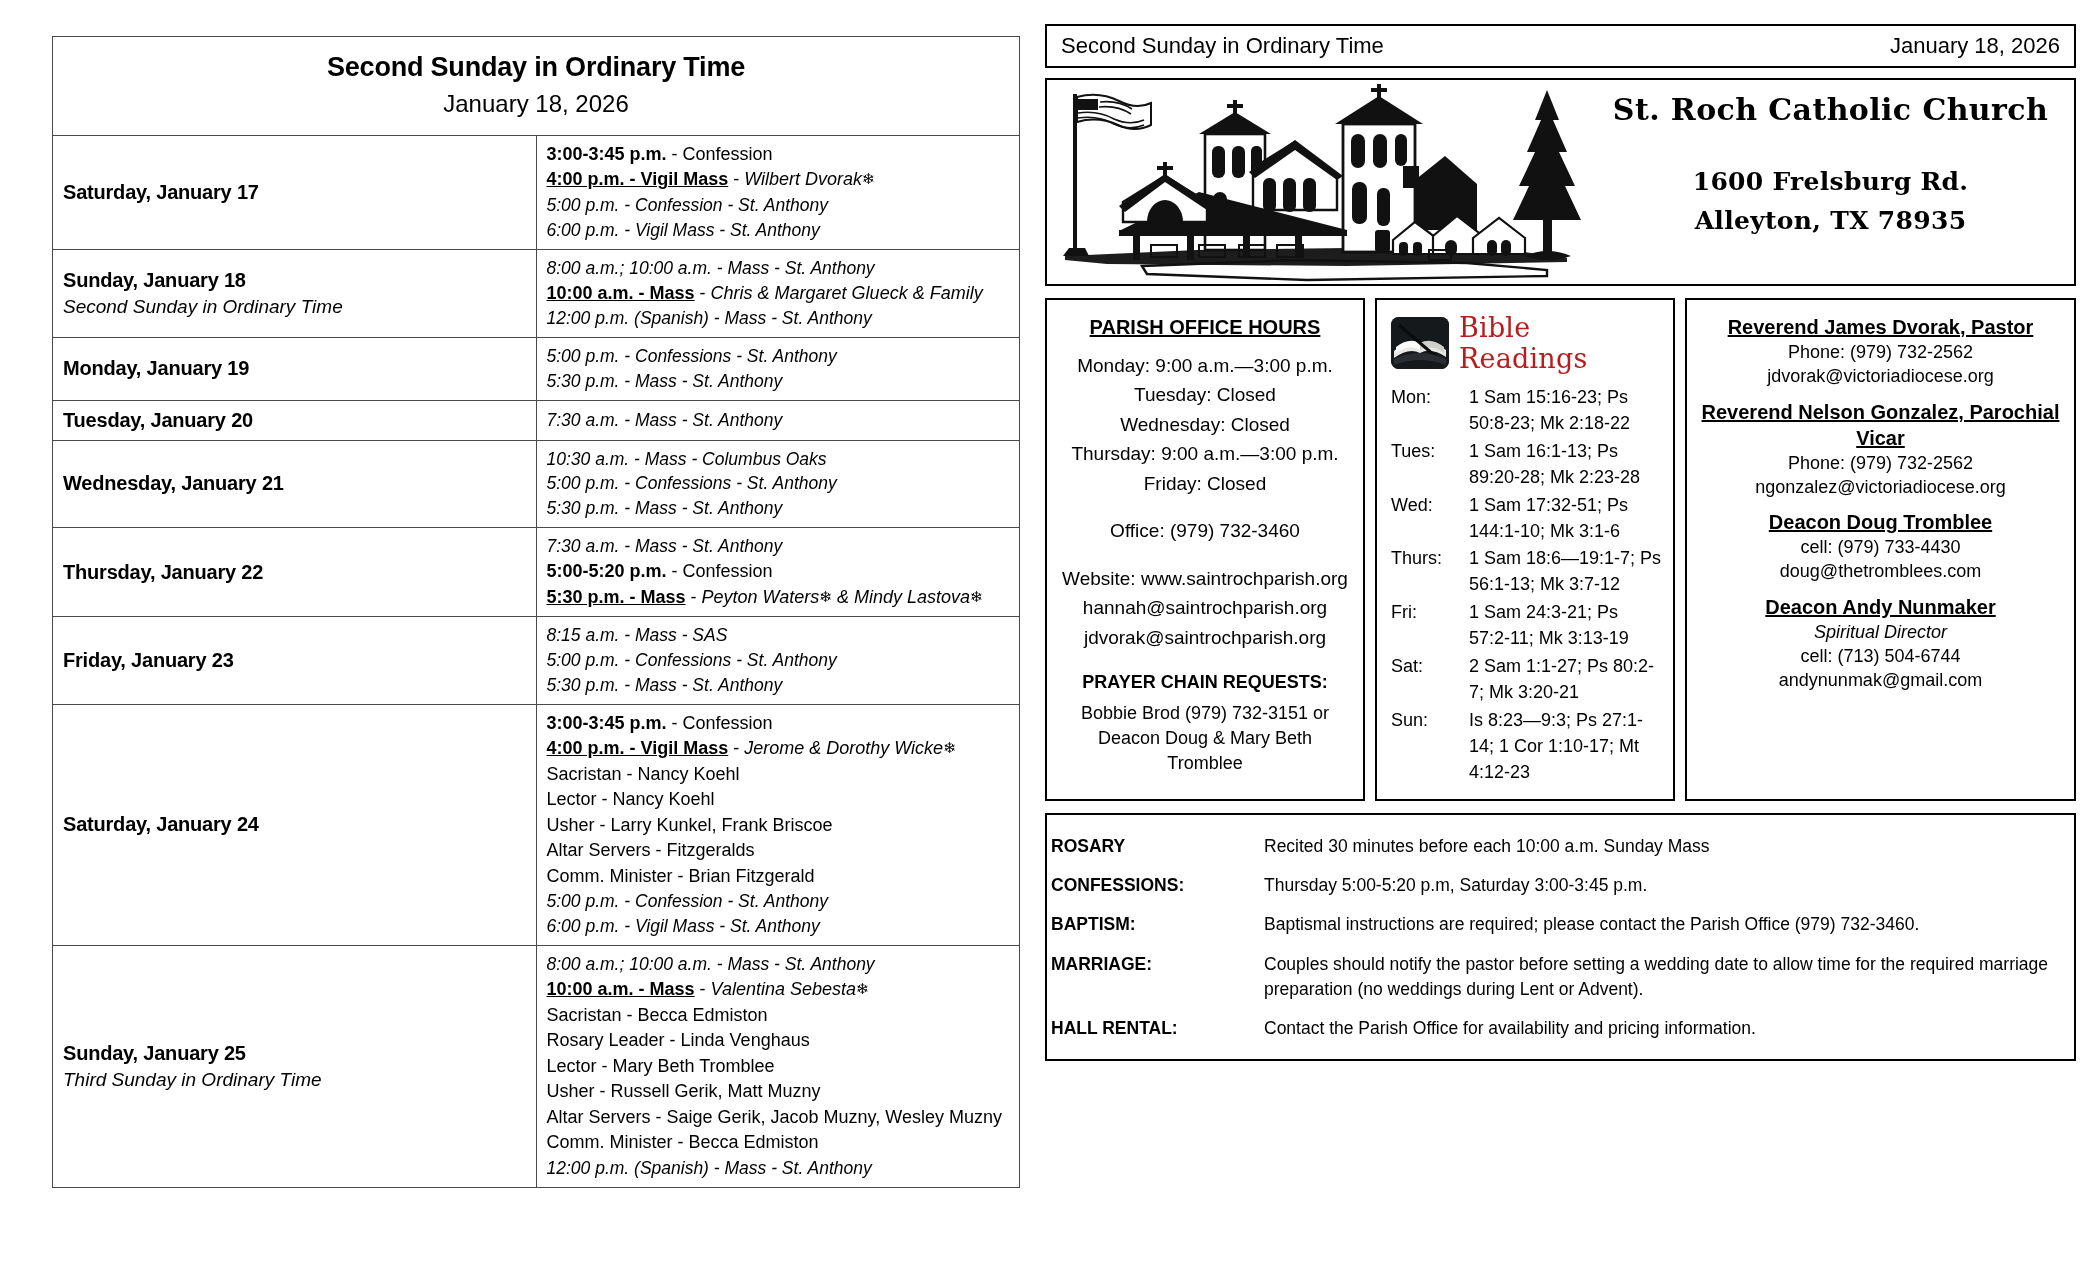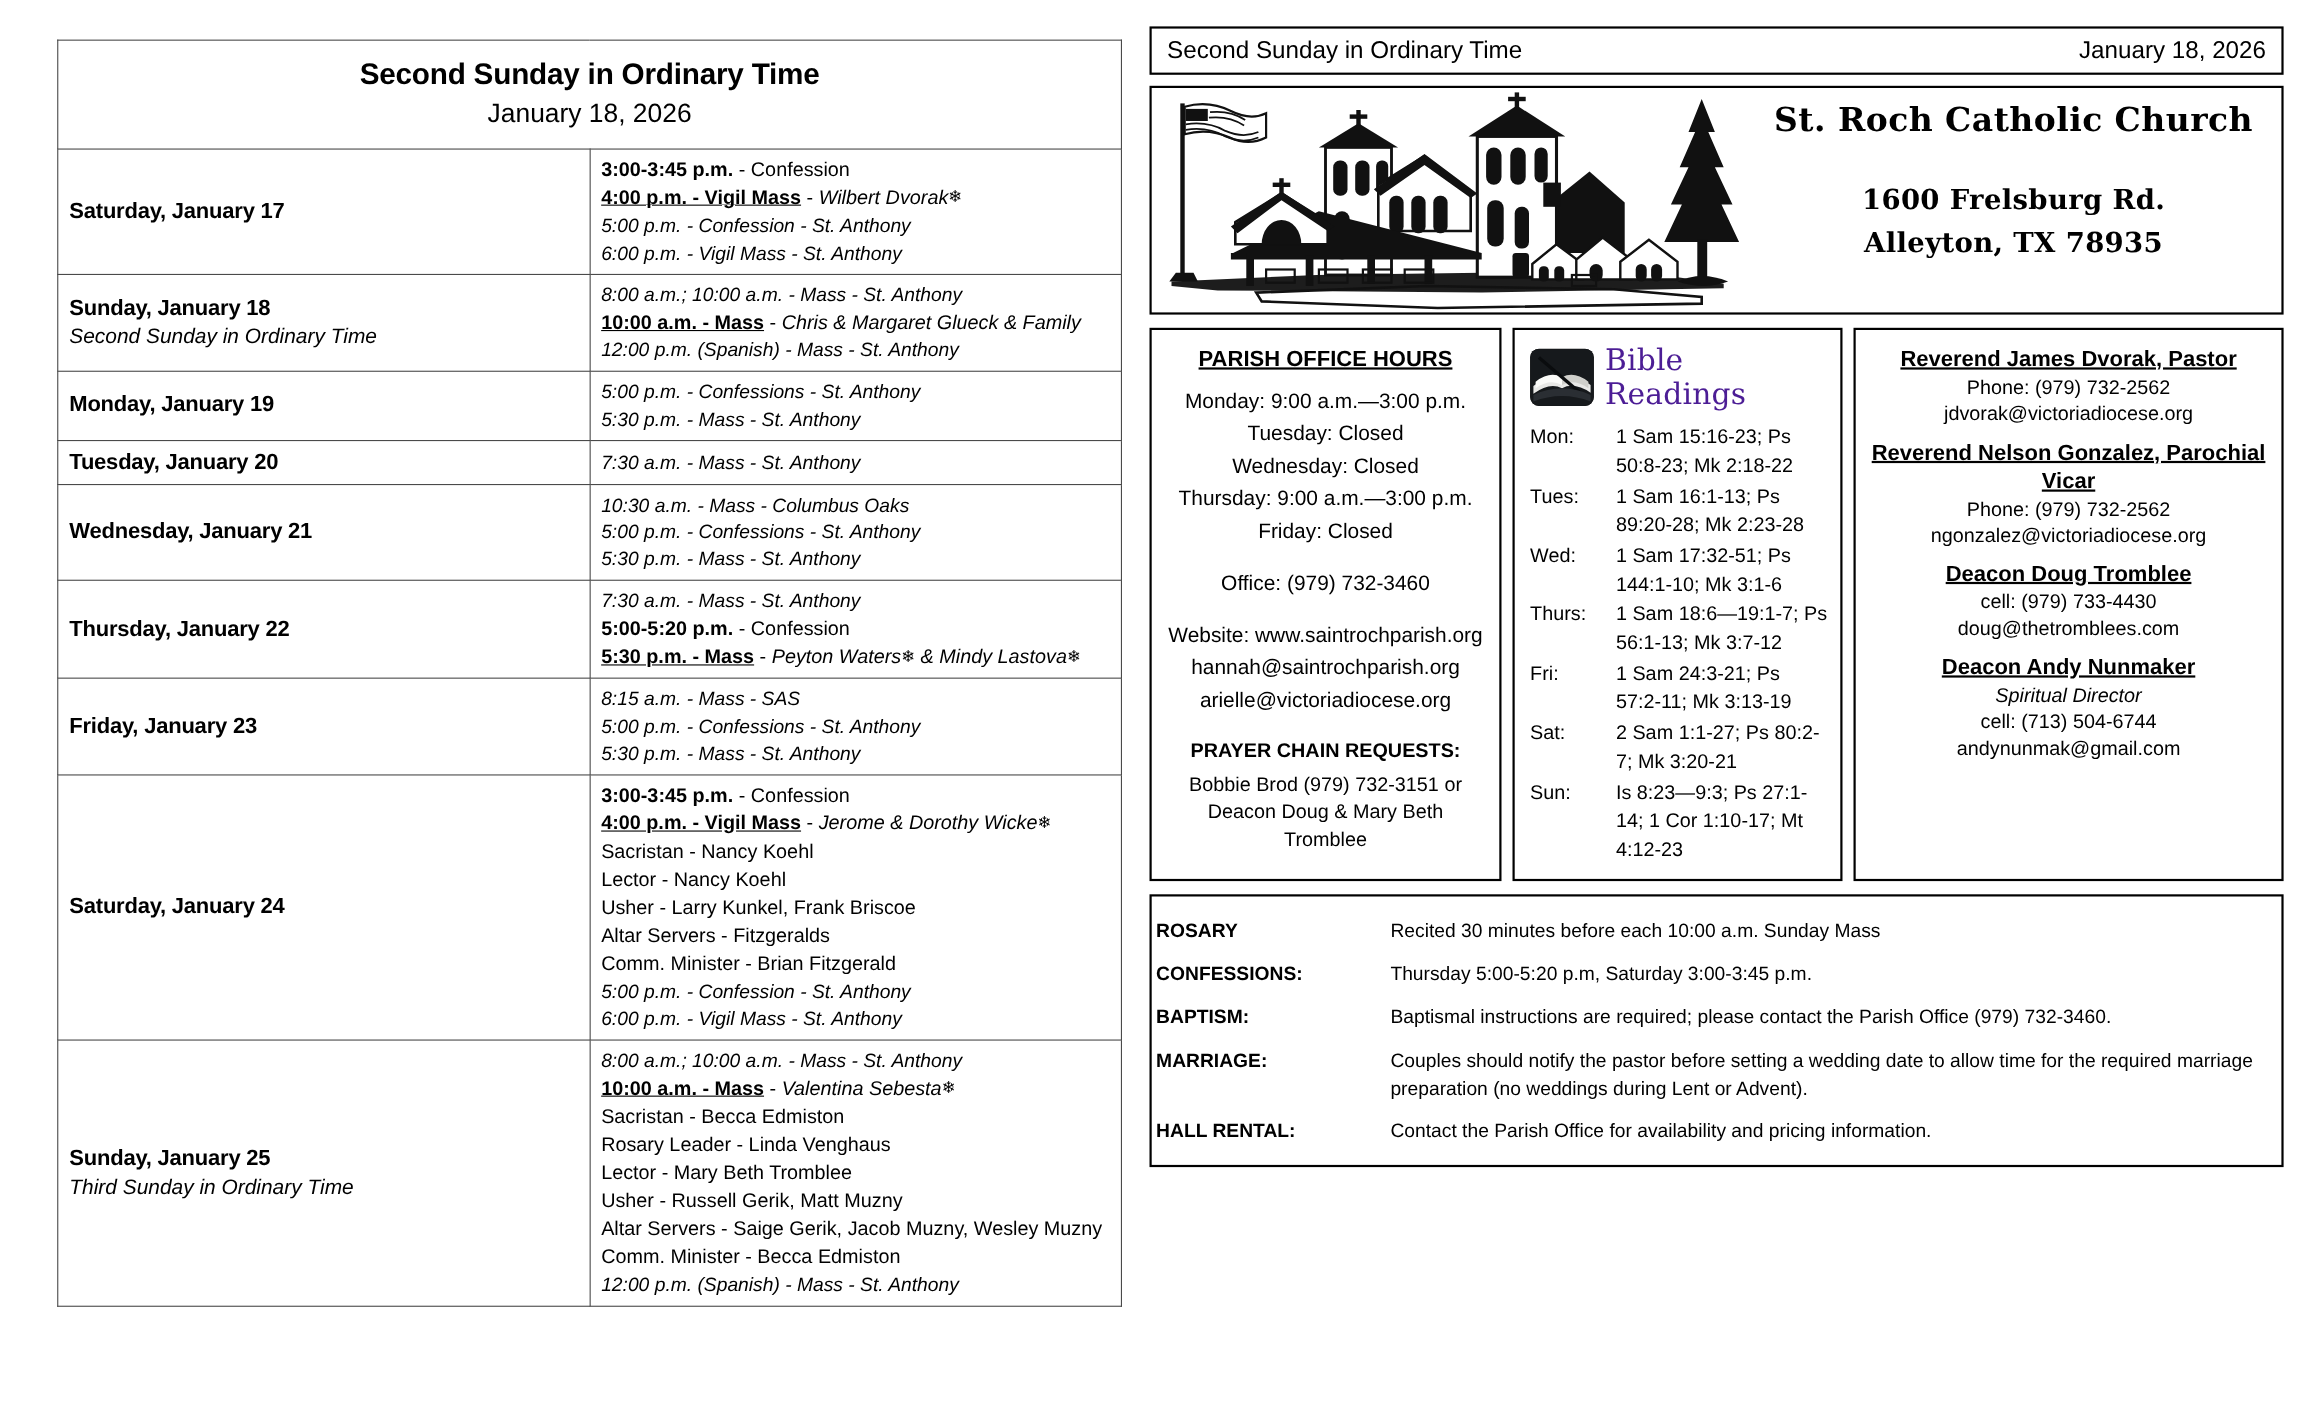--- a/index.html
+++ b/index.html
@@ -194,21 +194,21 @@
   .bible-icon {
     width: 58px; height: 52px;
     border-radius: 8px;
     flex: 0 0 58px;
     overflow: hidden;
     background: #1a1a1a;
   }
   .bible-label {
     font-family: "DejaVu Serif", serif;
     font-size: 27px;
-    color: #4c1d95;
+    color: #b91c1c;
     letter-spacing: 0.2px;
   }
   table.readings {
     width: 100%;
     border-collapse: collapse;
   }
   table.readings td {
     font-size: 18px;
     line-height: 1.44;
     vertical-align: top;
@@ -487,21 +487,21 @@
             <div class="office-line">Wednesday: Closed</div>
             <div class="office-line">Thursday: 9:00 a.m.—3:00 p.m.</div>
             <div class="office-line">Friday: Closed</div>
           </div>
         <div class="office-gap"></div>
         <div class="office-line">Office:  (979) 732-3460</div>
         <div class="office-gap"></div>
         <div id="office-contacts">
             <div class="office-line">Website: www.saintrochparish.org</div>
             <div class="office-line">hannah@saintrochparish.org</div>
-            <div class="office-line">arielle@victoriadiocese.org</div>
+            <div class="office-line">jdvorak@saintrochparish.org</div>
           </div>
         <div class="prayer-title">PRAYER CHAIN REQUESTS:</div>
         <div id="prayer-lines">
             <div class="prayer-line">Bobbie Brod (979) 732-3151 or</div>
             <div class="prayer-line">Deacon Doug &amp; Mary Beth</div>
             <div class="prayer-line">Tromblee</div>
           </div>
       </div>
 
       <div class="rbox col-bible">

